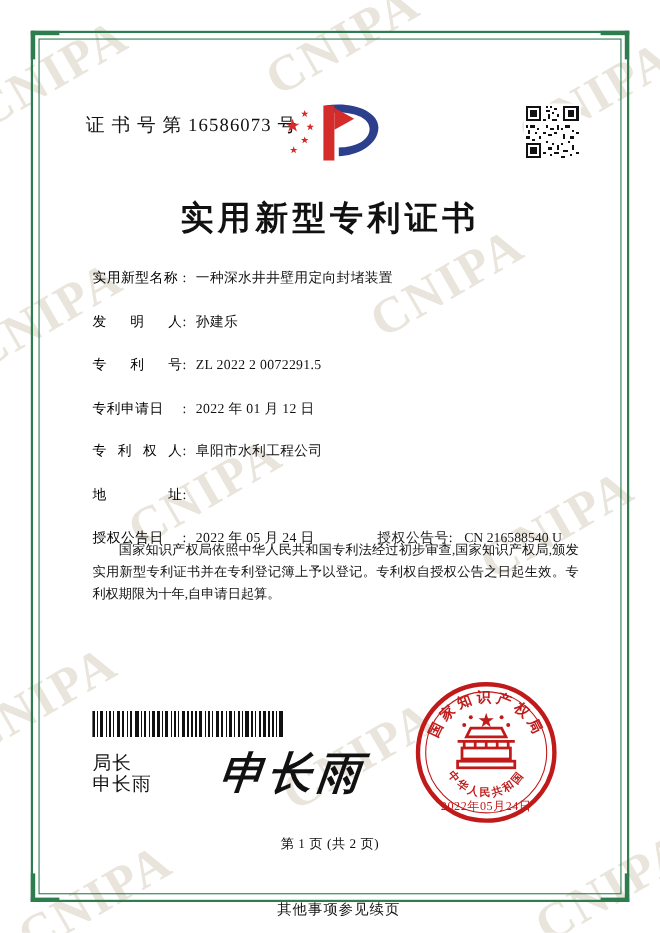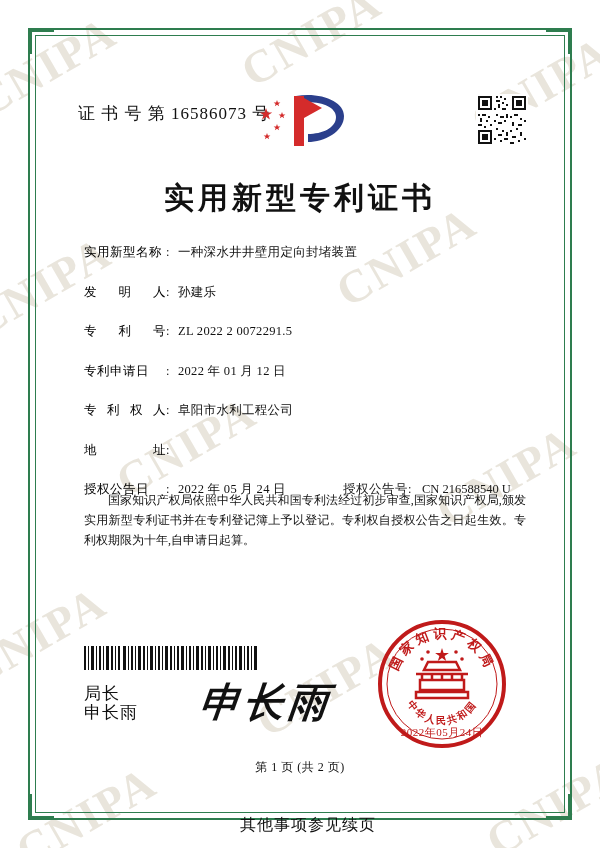--- a/index.html
+++ b/index.html
@@ -245,21 +245,21 @@
     font-size: 12px;
     color: #111;
     letter-spacing: 0.5px;
   }
 
   .footnote {
     position: absolute;
     left: 16px; right: 0;
     bottom: 12px;
     text-align: center;
-    font-size: 16px;
+    font-size: 13px;
     color: #111;
     letter-spacing: 1px;
     z-index: 2;
   }
 </style>
 </head>
 <body>
 
 <div class="watermarks">
   <div class="wm" style="left:-30px; top:40px; font-size:46px;">CNIPA</div>

